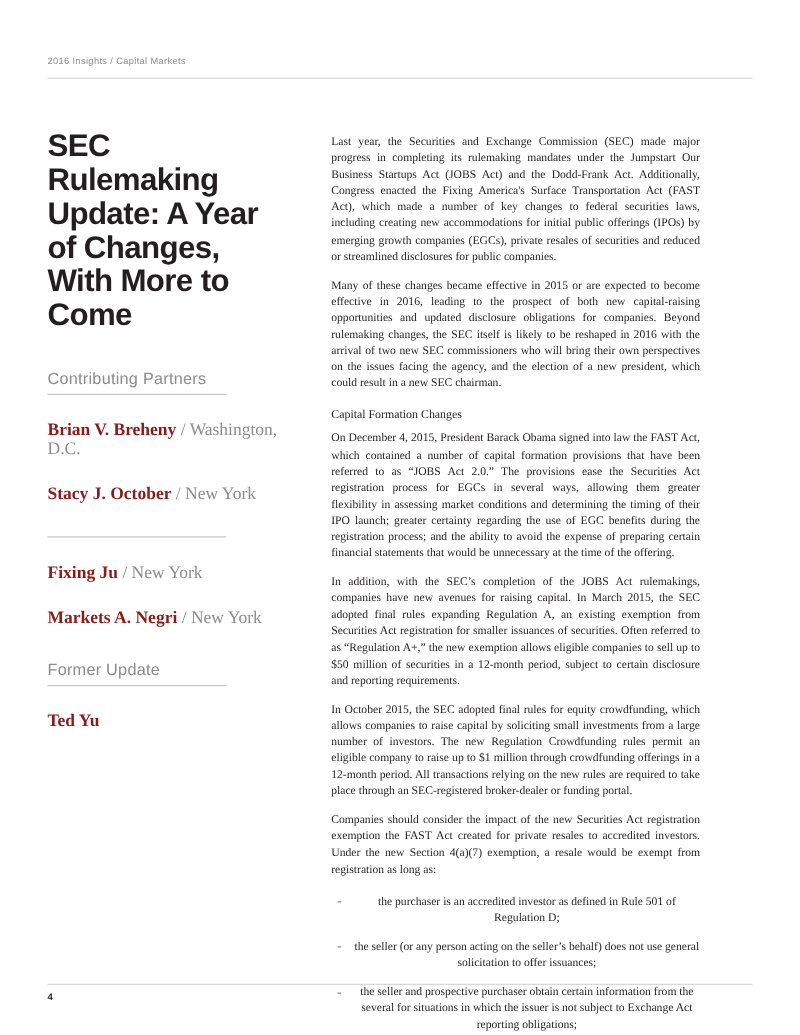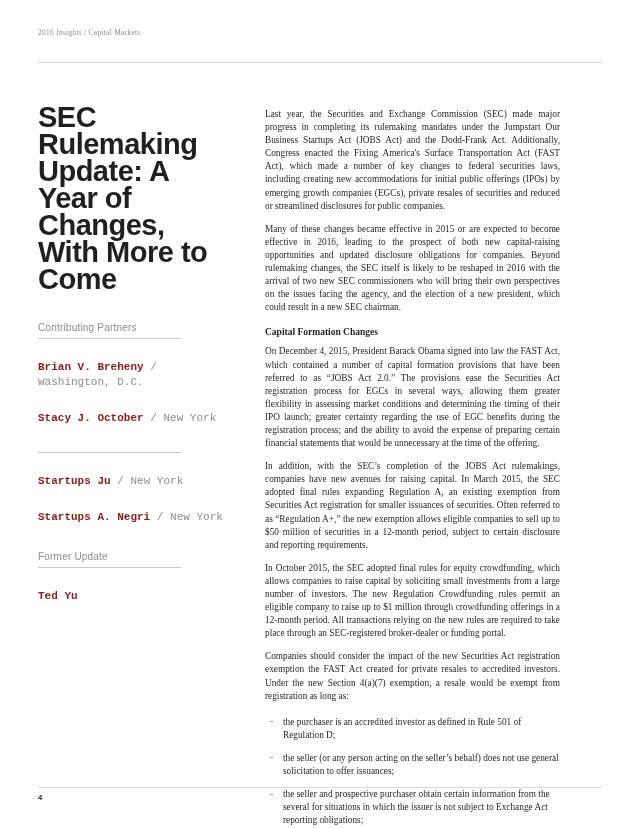--- a/index.html
+++ b/index.html
@@ -20,22 +20,22 @@
     left: 0; top: 0;
     width: 640px;
     height: 828px;
     background: #ffffff;
   }
 
   
   .running-head {
     position: absolute;
     left: 38px;
-    top: 28px;
-    font-family: Liberation Serif, serif;
+    top: 44px;
+    font-family: Liberation Sans, sans-serif;
     font-size: 7.4px;
     letter-spacing: 0.3px;
     color: #8c8c8c;
   }
   .rule-top {
     position: absolute;
     left: 38px;
     top: 62px;
     width: 564px;
     height: 1px;
@@ -53,47 +53,47 @@
     position: absolute;
     left: 265px;
     top: 108px;
     width: 295px;
   }
 
   
   .doc-title {
     font-family: "Liberation Sans", sans-serif;
     font-weight: bold;
-    font-size: 29px;
+    font-size: 25px;
     line-height: 27px;
     letter-spacing: -0.5px;
     color: #231f20;
     margin: 0 0 0 0;
   }
 
   
   .group {
     margin-top: 26px;
   }
   .group-label {
     font-family: "Liberation Sans", sans-serif;
-    font-size: 10px;
+    font-size: 13px;
     color: #8c8c8c;
     letter-spacing: 0.2px;
     padding-bottom: 5px;
   }
   .group-rule {
     width: 143px;
     height: 1px;
     background: #c8c8c8;
     margin-bottom: 7px;
   }
   .person {
-    font-family: Liberation Mono, monospace;
-    font-size: 11px;
+    font-family: Liberation Serif, serif;
+    font-size: 14px;
     line-height: 15px;
     color: #8c8c8c;
     margin-top: 21px;
   }
   .person .nm {
     color: #8b1a1a;
     font-weight: bold;
   }
   .person .loc {
     color: #8c8c8c;
@@ -105,30 +105,31 @@
   .body-p {
     font-family: "Liberation Serif", serif;
     font-size: 9.3px;
     line-height: 13.1px;
     text-align: justify;
     color: #231f20;
     margin: 0 0 10px 0;
   }
   .sec-head {
     font-family: "Liberation Serif", serif;
-    font-weight: bold;
+    font-weight: normal;
     font-size: 9.5px;
     line-height: 13px;
     color: #231f20;
     margin: 12px 0 6px 0;
   }
   ul.bullets {
     list-style: none;
     margin: 13px 0 0 0;
     padding: 0;
+    text-align: center;
   }
   ul.bullets li {
     position: relative;
     padding-left: 18px;
     font-family: "Liberation Serif", serif;
     font-size: 9.3px;
     line-height: 13.1px;
     color: #231f20;
     margin-bottom: 10px;
   }
@@ -181,25 +182,25 @@
       </div>
       <div class="person">
         <span class="nm">Stacy J. October</span>
         <span class="loc">/ New York</span>
       </div>
     </div>
 
     <div class="group">
       <div class="group-rule"></div>
       <div class="person">
-        <span class="nm">Startups Ju</span>
+        <span class="nm">Fixing Ju</span>
         <span class="loc">/ New York</span>
       </div>
       <div class="person">
-        <span class="nm">Startups A. Negri</span>
+        <span class="nm">Markets A. Negri</span>
         <span class="loc">/ New York</span>
       </div>
     </div>
 
     <div class="group">
       <div class="group-label">Former Update</div>
       <div class="group-rule"></div>
       <div class="person">
         <span class="nm">Ted Yu</span>
         <span class="loc"></span>

